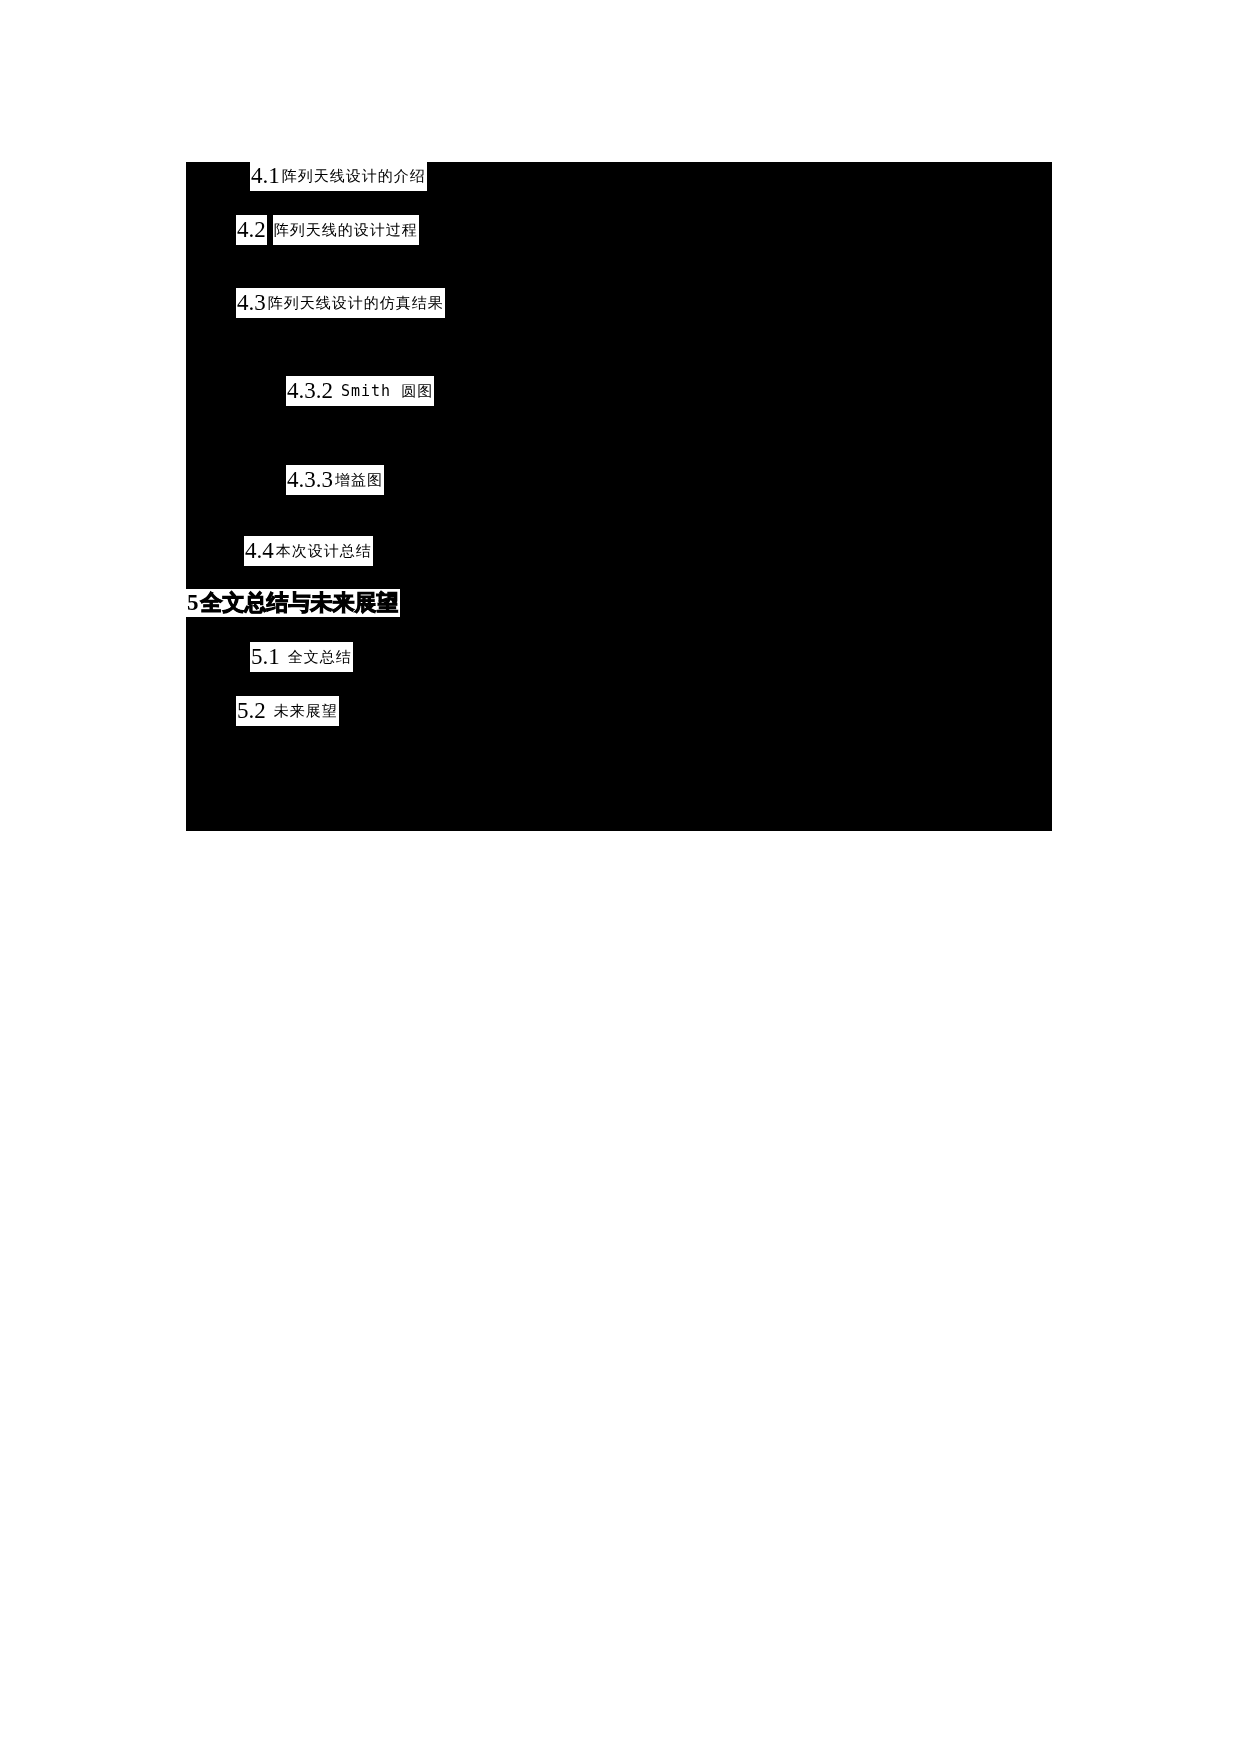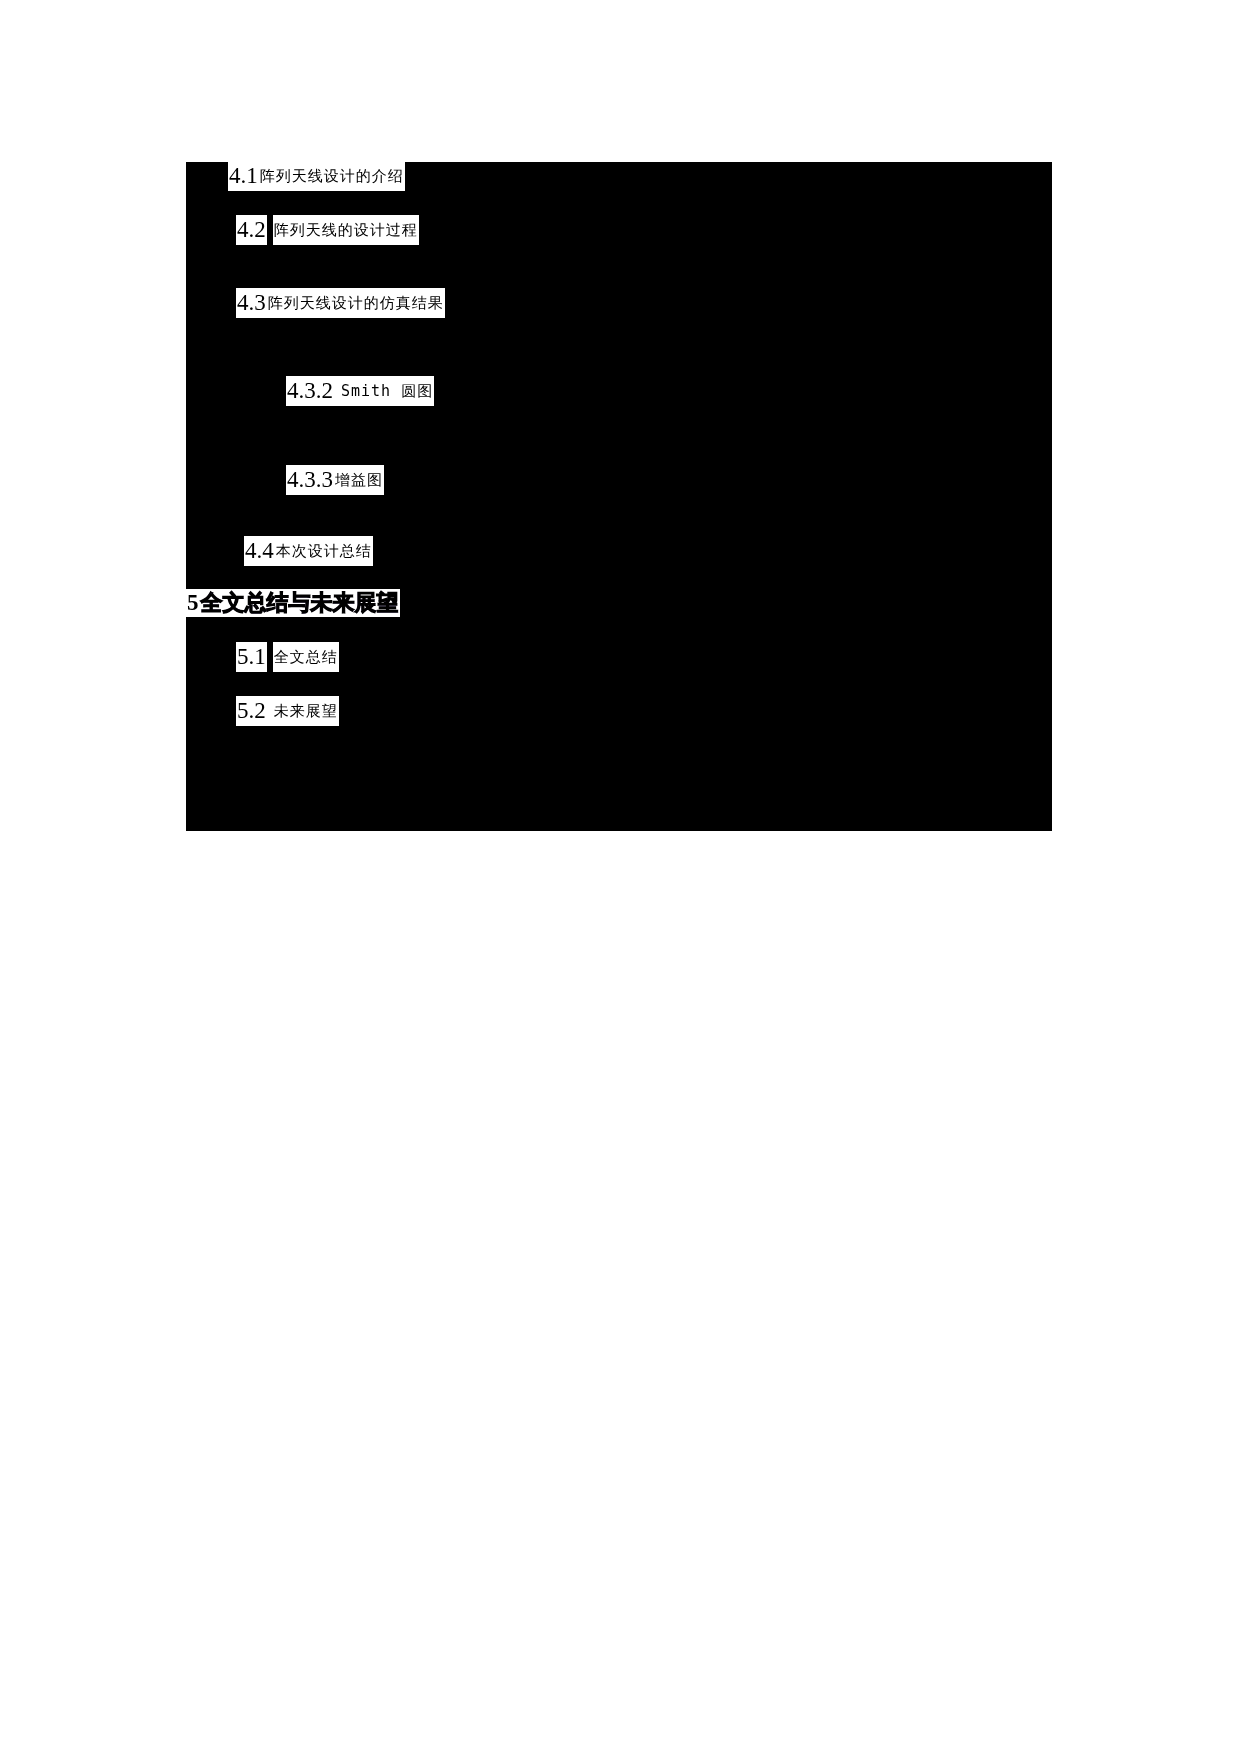--- a/index.html
+++ b/index.html
@@ -45,34 +45,34 @@
     }
     .toc-line .title.mono-latin {
       font-family: "DejaVu Sans Mono", "Liberation Mono", monospace;
     }
     .toc-line.chapter .num {
       font-weight: bold;
       font-family: "Liberation Serif", serif;
     }
     .toc-line.chapter .title {
       font-weight: bold;
-      color: #8b5cf6;
+      color: #000000;
       -webkit-text-stroke: 1px #000;
       text-shadow: 0 0 0 #000;
       font-size: 22px;
       letter-spacing: 0;
     }
     .gap { background: #ffffff; width: 6px; }
   </style>
 </head>
 <body>
 
 <div class="redaction"></div>
 
-<div class="toc-line" style="left:220px; top:161px;padding-left:8px;">
+<div class="toc-line" style="left:242px; top:161px;padding-left:8px;">
   <span class="num">4.1</span>
   <span class="title">阵列天线设计的介绍</span>
 </div>
 
 <div class="toc-line" style="left:236px; top:215px;align-items:center;">
   <span class="num">4.2</span>
   <span class="gap"></span>
   <span class="title">阵列天线的设计过程</span>
 </div>
 
@@ -95,21 +95,21 @@
 <div class="toc-line" style="left:244px; top:536px;">
   <span class="num">4.4</span>
   <span class="title">本次设计总结</span>
 </div>
 
 <div class="toc-line chapter" style="left:186px; top:589px; height:28px;">
   <span class="num">5</span>
   <span class="title">全文总结与未来展望</span>
 </div>
 
-<div class="toc-line" style="left:236px; top:642px;align-items:flex-end;">
+<div class="toc-line" style="left:250px; top:642px;">
   <span class="num">5.1</span>
   <span class="gap"></span>
   <span class="title">全文总结</span>
 </div>
 
 <div class="toc-line" style="left:236px; top:696px;">
   <span class="num">5.2</span>
   <span class="gap"></span>
   <span class="title">未来展望</span>
 </div>

